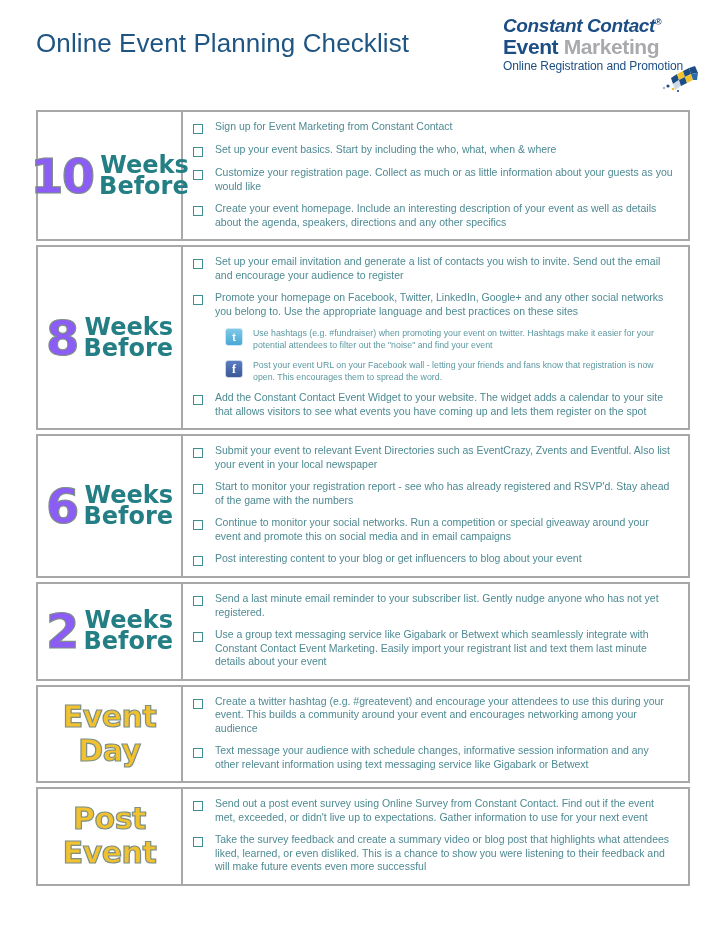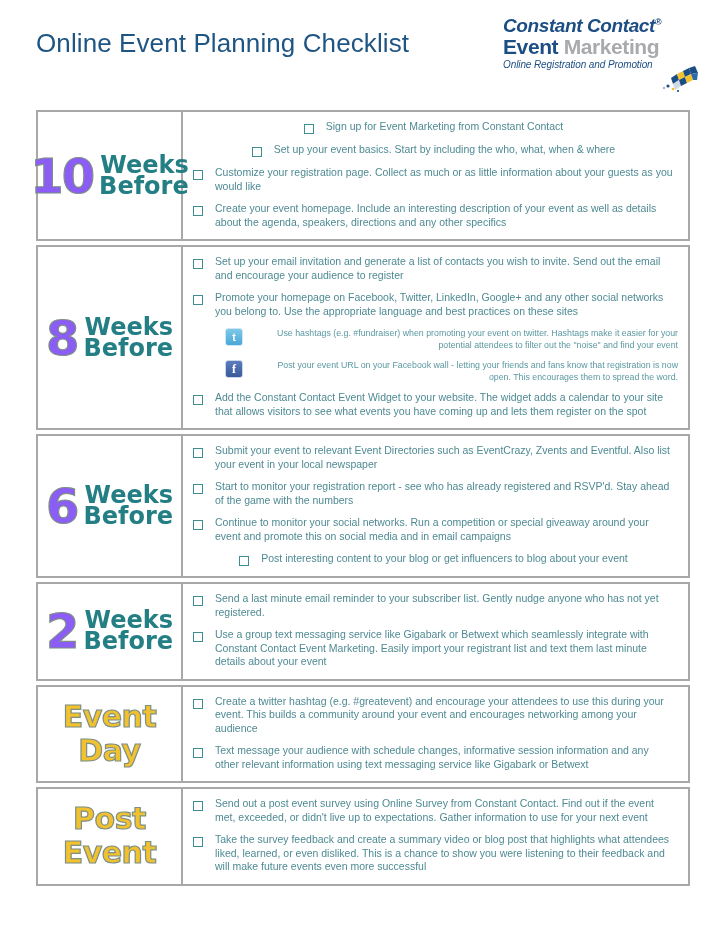--- a/index.html
+++ b/index.html
@@ -57,26 +57,25 @@
   .logo-line2 {
     font-size: 21px;
     font-weight: bold;
     line-height: 22px;
     letter-spacing: -0.4px;
     white-space: nowrap;
   }
   .logo-event { color: #1c4e84; }
   .logo-marketing { color: #a8aaad; }
   .logo-tagline {
-    font-size: 10px;
+    font-size: 12px;
     color: #1c4e84;
     letter-spacing: -0.1px;
     margin-top: 1px;
     white-space: nowrap;
-    font-style: italic;
   }
   .logo-flag {
     position: absolute;
     right: -6px;
     bottom: -10px;
     width: 74px;
     height: 30px;
   }
 
   
@@ -139,21 +138,20 @@
 
   .section-items {
     flex: 1;
     padding: 8px 10px 8px 8px;
     box-sizing: border-box;
   }
   .item {
     display: flex;
     align-items: flex-start;
     margin: 0 4px 9px 0;
-    justify-content: center;
   }
   .item:last-child { margin-bottom: 2px; }
   .checkbox {
     width: 10px;
     height: 10px;
     min-width: 10px;
     border: 1.4px solid #3e8d91;
     margin: 4px 12px 0 2px;
     background: #fff;
     box-sizing: border-box;
@@ -195,21 +193,20 @@
     justify-content: center;
     color: #ffffff;
     font-weight: bold;
   }
   .icon-facebook .icon-glyph { font-size: 12px; font-family: "Liberation Serif", serif; }
   .icon-twitter .icon-glyph  { font-size: 11px; }
   .subitem-text {
     font-size: 8.8px;
     line-height: 12px;
     color: #5b98a0;
-    text-align: right;
   }
 </style>
 </head>
 <body>
 
 <div class="header">
   <div class="page-title">Online Event Planning Checklist</div>
 
   <div class="logo">
     <div class="logo-line1">

